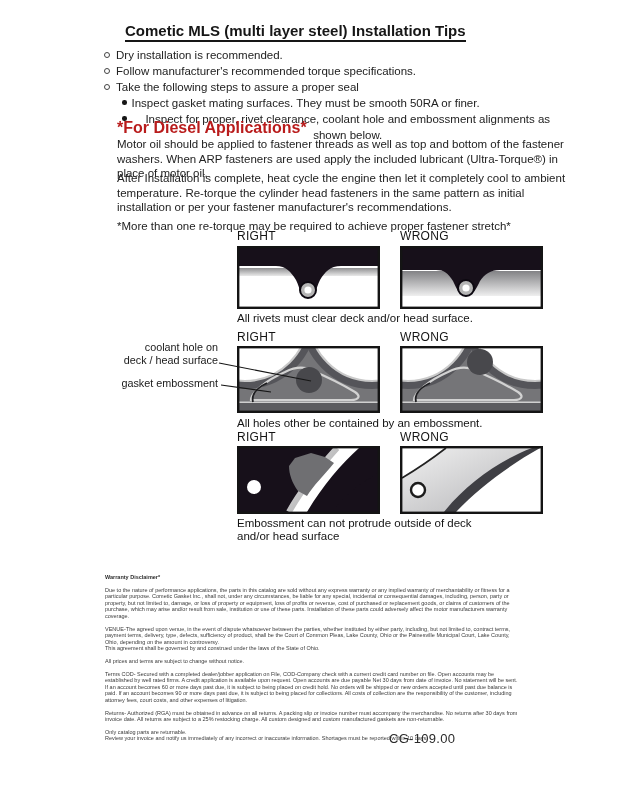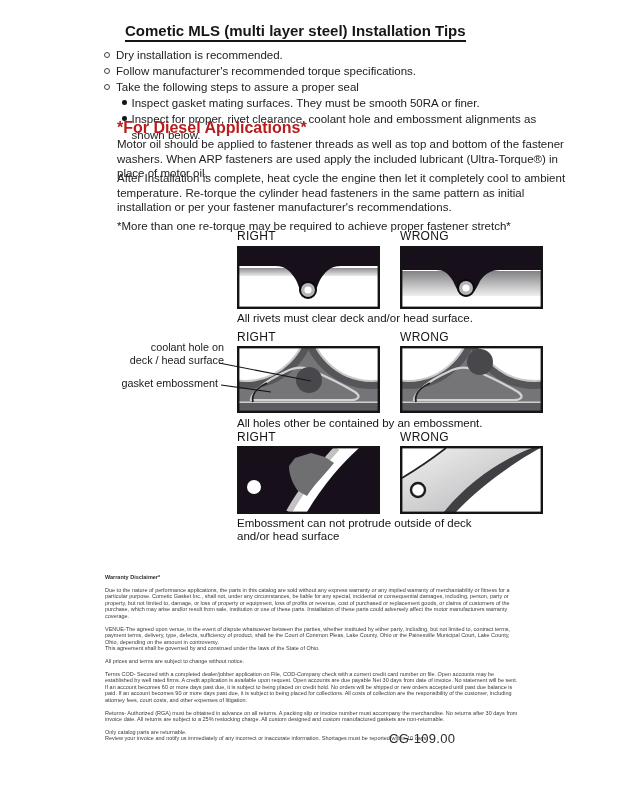--- a/index.html
+++ b/index.html
@@ -8,21 +8,21 @@
 
   .abs{position:absolute;}
 
   
   .title{left:117px;top:22px;font-size:15px;font-weight:bold;color:#161616;
          border-bottom:2px solid #161616;padding-bottom:1px;display:inline-block;margin-left:8px;}
   .bullets{left:104px;top:47px;width:460px;}
   .b-row{display:flex;align-items:flex-start;font-size:11.5px;line-height:16px;color:#222;}
   .b-mark{width:4px;height:4px;border:1.2px solid #444;border-radius:50%;
           margin:5px 6px 0 0;flex:0 0 auto;}
-  .sub{margin-left:18px;}
+  .sub{margin-left:18px;text-align:center;}
   .s-mark{width:4.5px;height:4.5px;background:#161616;border-radius:50%;
           margin:5px 5px 0 0;flex:0 0 auto;}
 
   
   .diesel-h{left:117px;top:119px;font-size:16px;font-weight:bold;color:#b91c1c;}
   .para{left:117px;width:452px;font-size:11.5px;line-height:14.5px;color:#222;}
   .p1{top:137px;}
   .p2{top:171px;}
   .p3{top:219px;}
 
@@ -109,21 +109,21 @@
     <circle cx="66" cy="42" r="8" fill="#b5b5b5" stroke="#0c0810" stroke-width="2"></circle>
     <circle cx="66" cy="42" r="3.6" fill="#ffffff"></circle>
     <rect x="1.2" y="1.2" width="140.6" height="60.6" fill="none" stroke="#141414" stroke-width="2.4"></rect>
   </svg>
 
   <div class="abs cap" style="left:237px;top:312px;">All rivets must clear deck and/or head surface.</div>
 
   <div class="abs dlabel" style="left:237px;top:330px;">RIGHT</div>
   <div class="abs dlabel" style="left:400px;top:330px;">WRONG</div>
 
-  <div class="abs ann" style="left:120px;top:341px;">
+  <div class="abs ann" style="left:114px;top:341px;">
     <div>coolant hole on</div>
     <div>deck / head surface</div>
   </div>
   <div class="abs ann" style="left:114px;top:377px;">gasket embossment</div>
 
   <svg class="abs leader" style="left:215px;top:340px;" width="110" height="62" viewBox="0 0 110 62">
     <line x1="4" y1="23" x2="96" y2="41" stroke="#161616" stroke-width="1.2"></line>
     <line x1="6" y1="45" x2="56" y2="52" stroke="#161616" stroke-width="1.2"></line>
   </svg>
 

